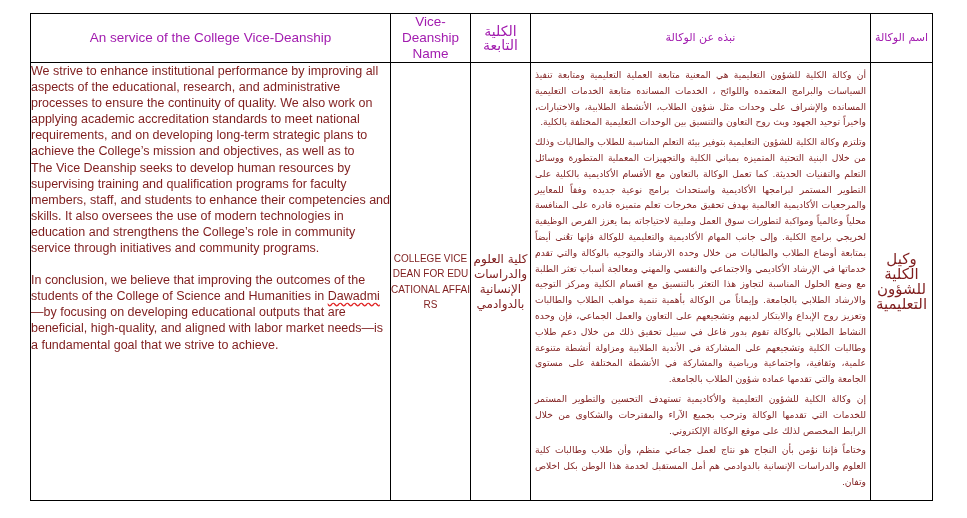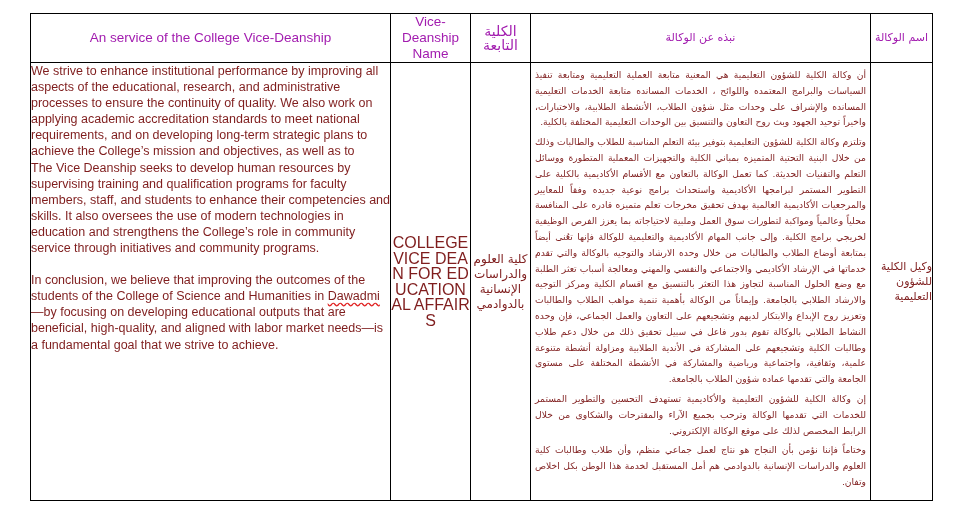--- a/index.html
+++ b/index.html
@@ -23,37 +23,37 @@
   .hdr-ar { font-family:"DejaVu Sans", sans-serif; font-size:14px; line-height:14px; direction:rtl; }
   .orange { color:#7f1d1d; }
   .overview {
     font-family:"Liberation Sans", sans-serif; font-size:12.5px; line-height:16.1px;
     padding:2px 4px 0 5px; text-align:left;
   }
   .overview p { margin:0; }
   .overview p.gap { margin-top:16px; }
   .squiggle { text-decoration:underline wavy #e02020; text-underline-offset:2px;margin-top:20px; }
   .vname {
-    font-family:"Liberation Sans", sans-serif; font-size:16px; line-height:15.5px;
+    font-family:"Liberation Sans", sans-serif; font-size:10px; line-height:15.5px;
     text-align:center; vertical-align:middle !important; word-break:break-all;
     padding:0 2px;
   }
   .college {
     font-family:"DejaVu Sans", sans-serif; font-size:12px; line-height:15px;
     text-align:center; vertical-align:middle !important; direction:rtl; padding:0 4px;
   }
   .desc {
     font-family:"DejaVu Sans", sans-serif; font-size:9.2px; line-height:15.8px;
     direction:rtl; text-align:justify; text-align-last:right;
     padding:1px 6px 0 5px;
   }
   .desc p { margin:4px; }
   .office {
-    font-family:"DejaVu Sans", sans-serif; font-size:11px; line-height:15px;
-    text-align:right; vertical-align:middle !important; direction:rtl; padding:0 3px;
+    font-family:"DejaVu Sans", sans-serif; font-size:15px; line-height:15px;
+    text-align:center; vertical-align:middle !important; direction:rtl; padding:0 3px;
   }
 </style>
 </head>
 <body>
 
 <table class="main">
   <colgroup>
     <col style="width:360px">
     <col style="width:80px">
     <col style="width:60px">

